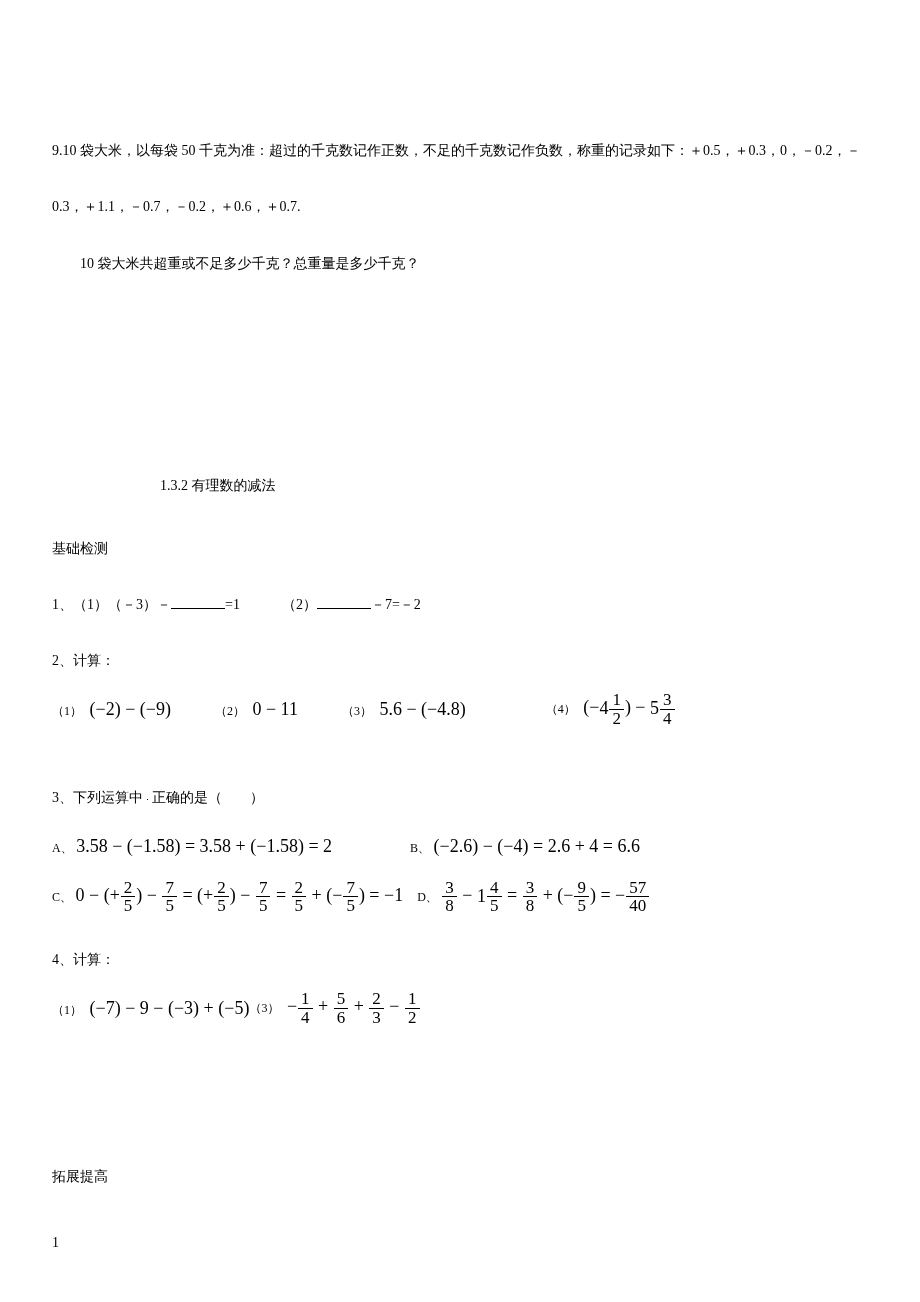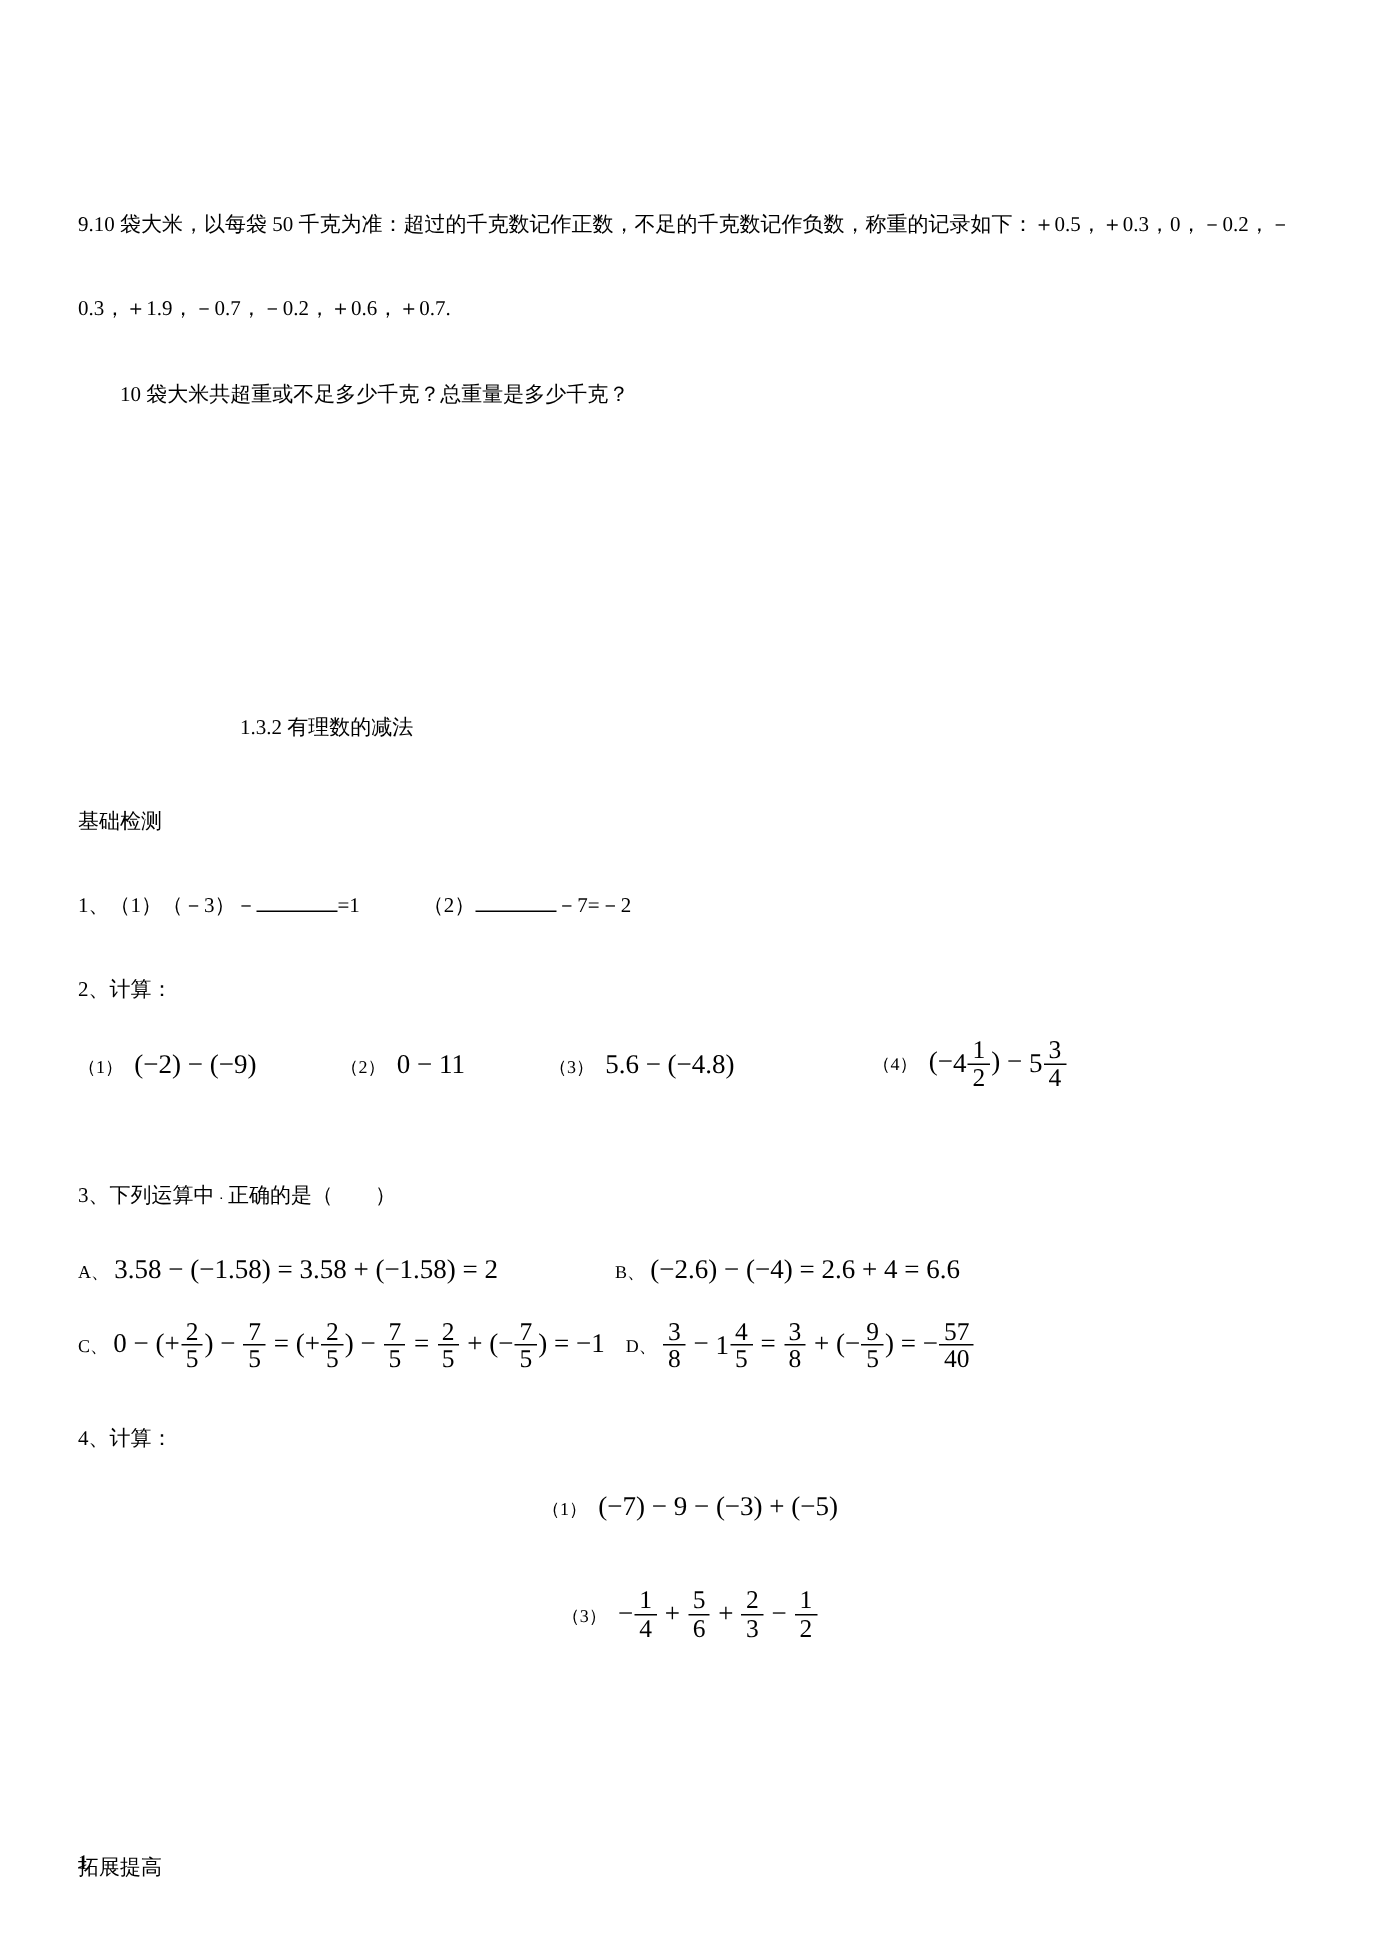--- a/index.html
+++ b/index.html
@@ -13,21 +13,21 @@
       padding: 140px 52px 40px 52px;
       line-height: 1.6;
     }
     .block { margin-bottom: 34px; }
     .indent { text-indent: 2em; }
     .section-title { margin-left: 108px; margin-bottom: 40px; margin-top: 200px; }
     .tiny { font-size: 9px; vertical-align: 2px; }
     .prob-row {
       display: flex;
       align-items: center;
-      gap: 32px;
+      gap: 20px;
       flex-wrap: wrap;
       margin-top: 18px;
     }
     .plabel { font-size: 12px; margin-right: 4px; }
     .opt-lbl { font-size: 12px; }
     .math {
       font-family: "Cambria Math", "Times New Roman", serif;
       font-size: 18px;
       white-space: nowrap;
     }
@@ -50,44 +50,42 @@
     }
     .row3b {
       display: flex;
       align-items: center;
       gap: 6px;
       margin-top: 18px;
     }
     .q4row {
       display: flex;
       align-items: center;
-      gap: 40px;
       margin-top: 18px;
-      flex-direction: column;
     }
     .blank-line { 
       display: inline-block;
       border-bottom: 1px solid #000;
       width: 54px;
       height: 12px;
       vertical-align: baseline;
     }
     .page-num {
       position: absolute;
       left: 52px;
       top: 1232px;
       font-size: 14px;
     }
   </style>
 </head>
 <body>
 
 <div class="block">
   <div>9.10 袋大米，以每袋 50 千克为准：超过的千克数记作正数，不足的千克数记作负数，称重的记录如下：＋0.5，＋0.3，0，－0.2，－</div>
-  <div style="margin-top:34px;">0.3，＋1.9，－0.7，－0.2，＋0.6，＋0.7.</div>
+  <div style="margin-top:34px;">0.3，＋1.1，－0.7，－0.2，＋0.6，＋0.7.</div>
   <div class="indent" style="margin-top:34px;">10 袋大米共超重或不足多少千克？总重量是多少千克？</div>
 </div>
 
 <div class="section-title">1.3.2 有理数的减法</div>
 
 <div class="block">基础检测</div>
 
 <div class="block">
   <span>1、（1）（－3）－</span><span class="blank-line"></span><span>=1　　　（2）</span><span class="blank-line"></span><span>－7=－2</span>
 </div>

